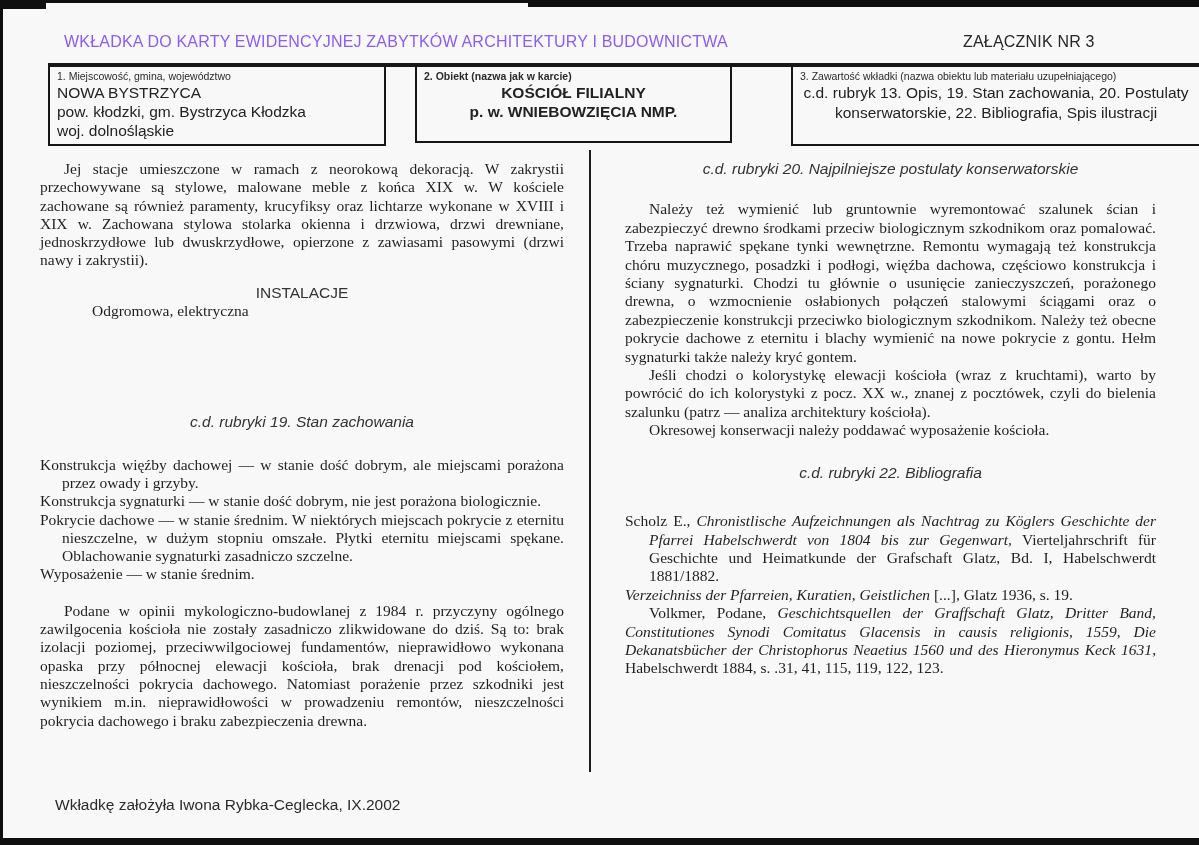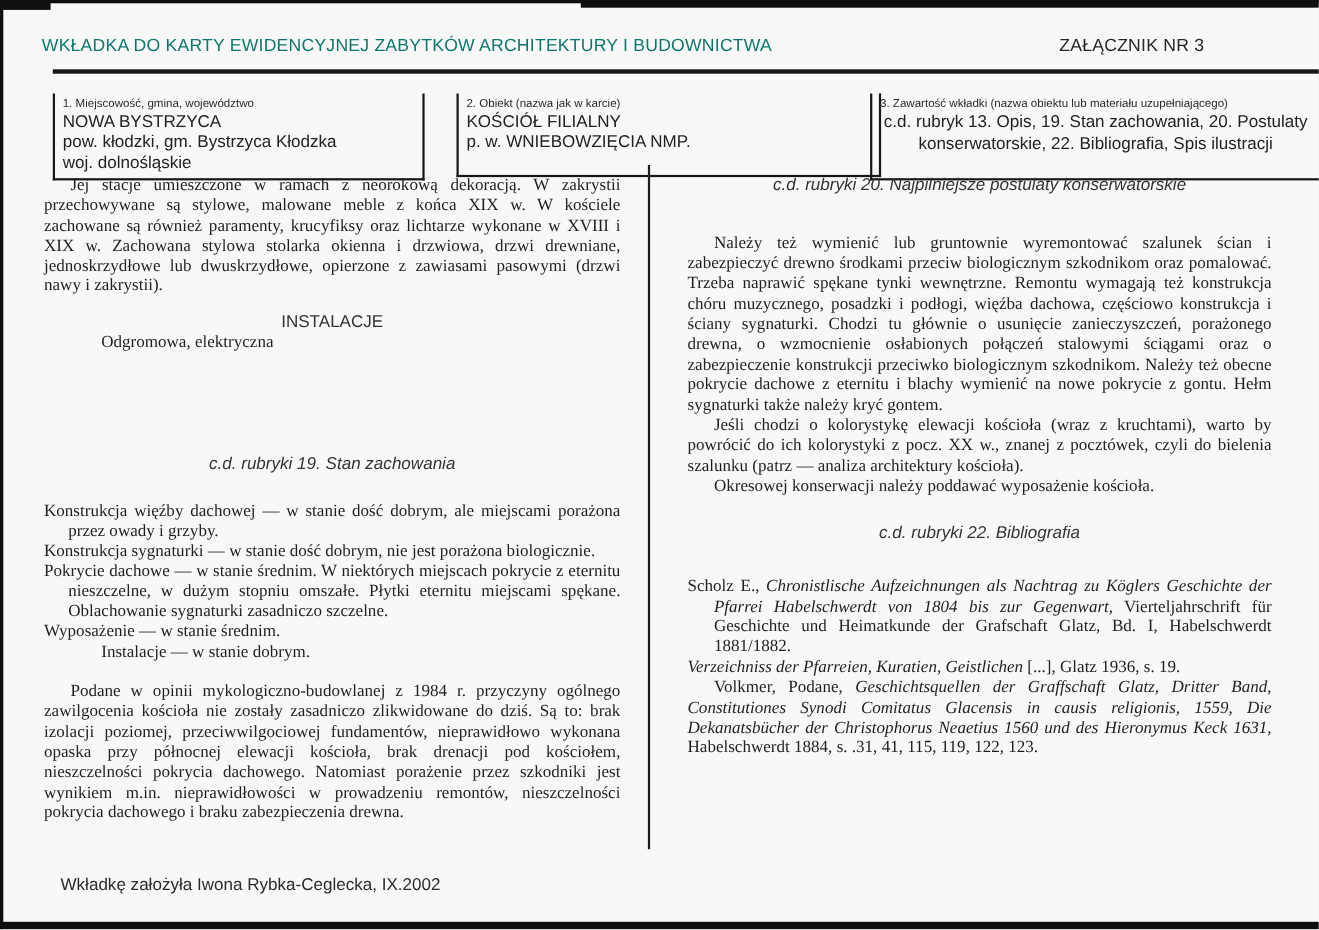--- a/index.html
+++ b/index.html
@@ -20,47 +20,47 @@
   
   .edge{position:absolute;background:#0f0f0f;}
   .edge-top{left:0;top:0;width:1199px;height:3px;}
   .edge-top-right{left:528px;top:0;width:671px;height:7px;}
   .edge-corner-blob{left:0;top:0;width:46px;height:9px;}
   .edge-left{left:0;top:0;width:3px;height:845px;}
   .edge-bottom{left:0;top:838px;width:1199px;height:7px;}
 
   
   .hdr-title{
-    position:absolute;left:38px;top:33px;
+    position:absolute;left:64px;top:33px;
     font-family:"Liberation Sans", sans-serif;
-    font-size:16px;letter-spacing:.2px;color:#0f766e;
+    font-size:16px;letter-spacing:.2px;color:#8b5cf6;
     white-space:nowrap;
   }
   .hdr-annex{
     position:absolute;left:963px;top:33px;
     font-family:"Liberation Sans", sans-serif;
     font-size:16px;letter-spacing:.2px;color:#262626;
     white-space:nowrap;
   }
 
   
   .tbl-rule{position:absolute;left:48px;top:63px;width:1151px;height:4px;background:var(--line);}
   .cell{
-    position:absolute;top:85px;height:79px;
+    position:absolute;top:67px;height:79px;
     border:2px solid var(--line);border-top:none;
     font-family:"Liberation Sans", sans-serif;
     padding:3px 7px 0 7px;
     background:transparent;
   }
   .cell-1{left:48px;width:338px;}
-  .cell-2{left:415px;width:386px;height:76px;}
+  .cell-2{left:415px;width:317px;height:76px;font-weight:bold;}
   .cell-3{left:791px;width:408px;border-right:none;}
   .cell-label{font-size:10.5px;color:#2b2b2b;margin-bottom:1px;white-space:nowrap;}
   .cell-line{font-size:15.5px;line-height:19px;color:#222;}
-  .cell-2 .cell-line{text-align:left;}
+  .cell-2 .cell-line{text-align:center;}
   .cell-text{font-size:15.5px;line-height:19.5px;color:#222;text-align:center;}
 
   
   .v-divider{position:absolute;left:589px;top:150px;width:2px;height:622px;background:#1c1c1c;}
 
   
   .col{
     position:absolute;
     font-size:15.5px;line-height:18.3px;
     text-align:justify;
@@ -77,21 +77,21 @@
   .ital-head{
     font-family:"Liberation Sans", sans-serif;
     font-style:italic;font-size:15.5px;color:#333;
     text-align:center;text-indent:0;
   }
   .inst-value{padding-left:52px;}
   .mt-inst{margin-top:14px;}
   .mt-sec19{margin-top:93px;}
   .mt-list{margin-top:24px;}
   .mt-opinion{margin-top:18px;}
-  .mt-para{margin-top:34px;}
+  .mt-para{margin-top:22px;}
   .mt-sec22{margin-top:24px;}
   .mt-bib{margin-top:30px;}
 
   .cond-list{list-style:none;}
   .cond-item{padding-left:22px;text-indent:-22px;}
   .cond-item.first-indent{padding-left:52px;text-indent:0;}
 
   .bib-entry{text-align:justify;}
   .bib-hang{padding-left:24px;text-indent:-24px;}
   .bib-flat{padding-left:0;text-indent:0;}
@@ -144,21 +144,20 @@
   <div class="col col-left">
     <p class="indent">Jej stacje umieszczone w ramach z neorokową dekoracją. W zakrystii przechowywane są stylowe, malowane meble z końca XIX w. W kościele zachowane są również paramenty, krucyfiksy oraz lichtarze wykonane w XVIII i XIX w. Zachowana stylowa stolarka okienna i drzwiowa, drzwi drewniane, jednoskrzydłowe lub dwuskrzydłowe, opierzone z zawiasami pasowymi (drzwi nawy i zakrystii).</p>
     <p class="sans-head mt-inst">INSTALACJE</p>
     <p class="inst-value">Odgromowa, elektryczna</p>
     <p class="ital-head mt-sec19">c.d. rubryki 19. Stan zachowania</p>
     <ul class="cond-list mt-list">
       <li class="cond-item">Konstrukcja więźby dachowej — w stanie dość dobrym, ale miejscami porażona przez owady i grzyby.</li>
       <li class="cond-item">Konstrukcja sygnaturki — w stanie dość dobrym, nie jest porażona biologicznie.</li>
       <li class="cond-item">Pokrycie dachowe — w stanie średnim. W niektórych miejscach pokrycie z eternitu nieszczelne, w dużym stopniu omszałe. Płytki eternitu miejscami spękane. Oblachowanie sygnaturki zasadniczo szczelne.</li>
       <li class="cond-item">Wyposażenie — w stanie średnim.</li>
-      <li class="cond-item first-indent">Instalacje — w stanie dobrym.</li>
     </ul>
     <p class="indent mt-opinion">Podane w opinii mykologiczno-budowlanej z 1984 r. przyczyny ogólnego zawilgocenia kościoła nie zostały zasadniczo zlikwidowane do dziś. Są to: brak izolacji poziomej, przeciwwilgociowej fundamentów, nieprawidłowo wykonana opaska przy północnej elewacji kościoła, brak drenacji pod kościołem, nieszczelności pokrycia dachowego. Natomiast porażenie przez szkodniki jest wynikiem m.in. nieprawidłowości w prowadzeniu remontów, nieszczelności pokrycia dachowego i braku zabezpieczenia drewna.</p>
   </div>
 
   <div class="col col-right">
     <p class="ital-head">c.d. rubryki 20. Najpilniejsze postulaty konserwatorskie</p>
     <p class="indent mt-para">Należy też wymienić lub gruntownie wyremontować szalunek ścian i zabezpieczyć drewno środkami przeciw biologicznym szkodnikom oraz pomalować. Trzeba naprawić spękane tynki wewnętrzne. Remontu wymagają też konstrukcja chóru muzycznego, posadzki i podłogi, więźba dachowa, częściowo konstrukcja i ściany sygnaturki. Chodzi tu głównie o usunięcie zanieczyszczeń, porażonego drewna, o wzmocnienie osłabionych połączeń stalowymi ściągami oraz o zabezpieczenie konstrukcji przeciwko biologicznym szkodnikom. Należy też obecne pokrycie dachowe z eternitu i blachy wymienić na nowe pokrycie z gontu. Hełm sygnaturki także należy kryć gontem.</p>
     <p class="indent">Jeśli chodzi o kolorystykę elewacji kościoła (wraz z kruchtami), warto by powrócić do ich kolorystyki z pocz. XX w., znanej z pocztówek, czyli do bielenia szalunku (patrz — analiza architektury kościoła).</p>
     <p class="indent">Okresowej konserwacji należy poddawać wyposażenie kościoła.</p>
     <p class="ital-head mt-sec22">c.d. rubryki 22. Bibliografia</p>

